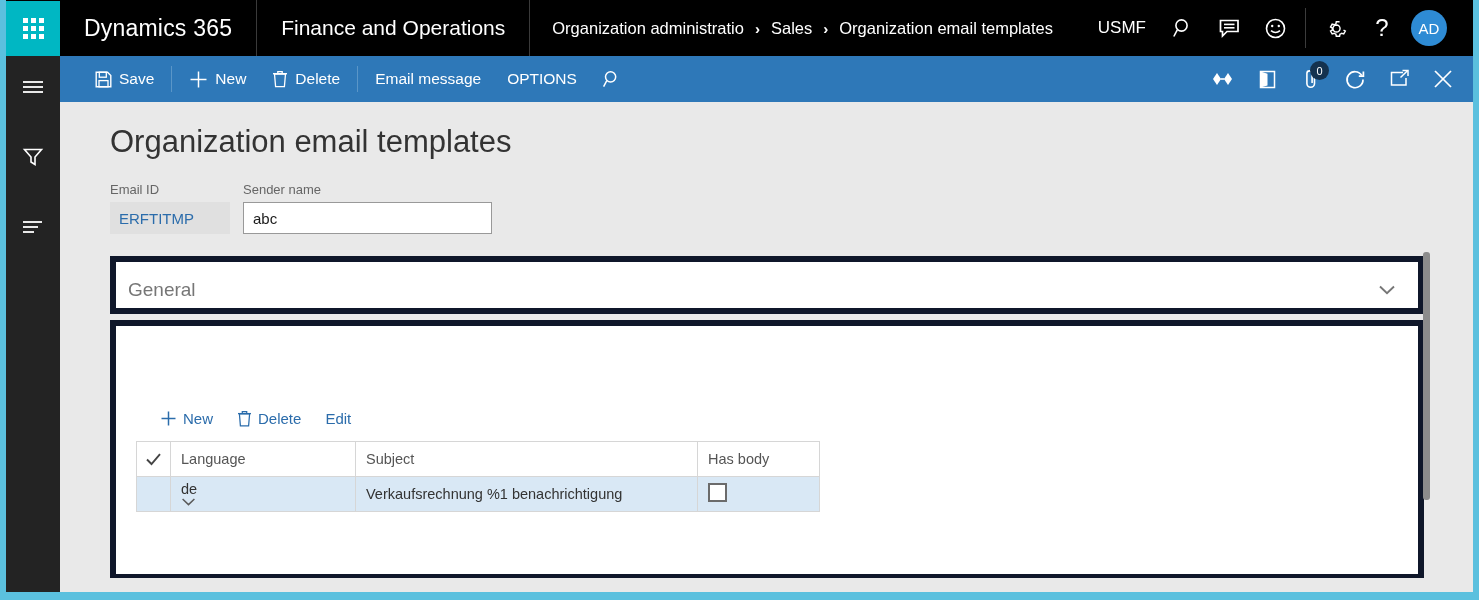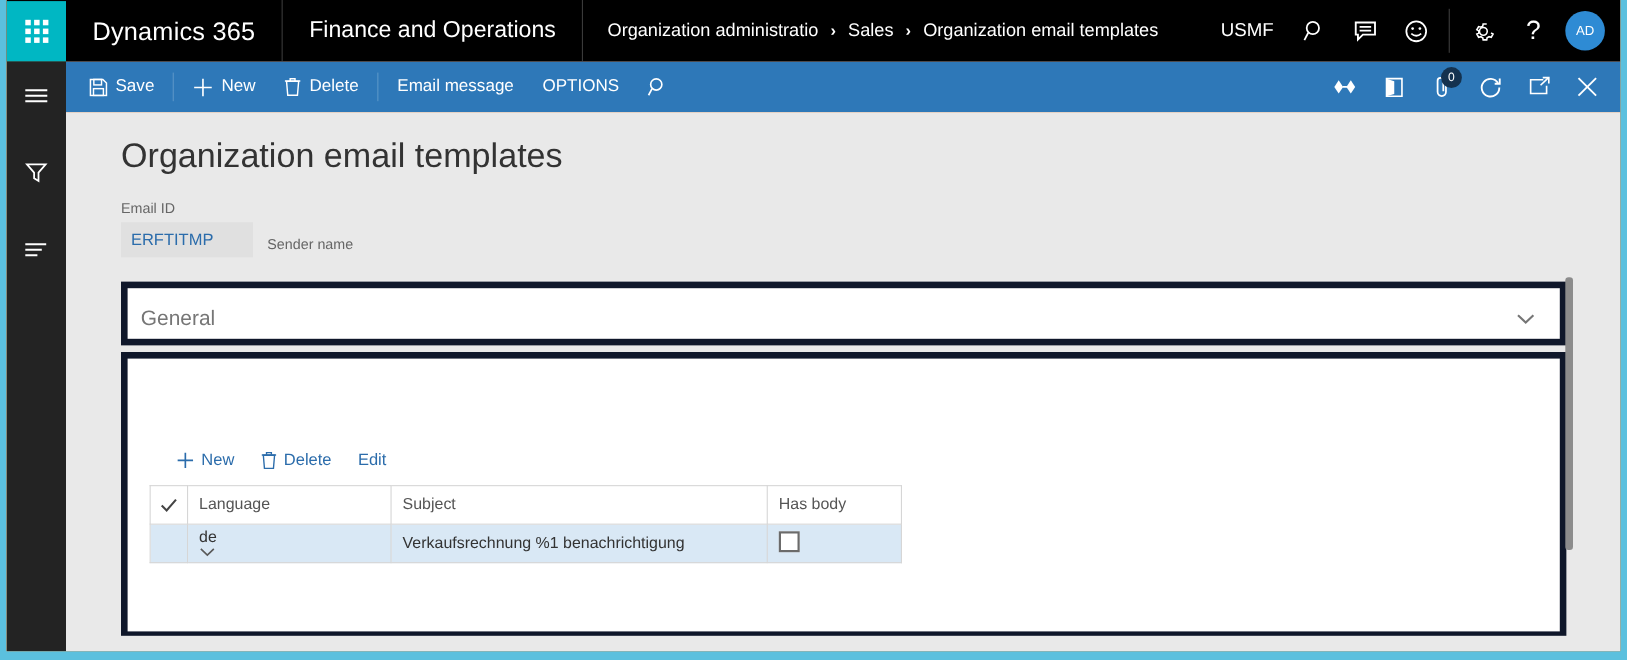--- a/index.html
+++ b/index.html
@@ -62,21 +62,21 @@
     height: 56px; min-width: 46px;
     display: flex; align-items: center; justify-content: center;
     color: #fff; cursor: pointer;
   }
   #company-label { font-size: 17px; padding: 0 14px; }
   .tr-sep { width: 1px; height: 40px; background: #3c3c3c; margin: 0 7px; }
   .avatar {
     width: 36px; height: 36px; border-radius: 50%;
     background: #2e8bd4; color: #fff;
     display: flex; align-items: center; justify-content: center;
-    font-size: 12px; margin: 0 8px 0 6px; cursor: pointer;
+    font-size: 15px; margin: 0 20px 0 6px; cursor: pointer;
   }
 
   
   #leftrail {
     position: absolute; left: 0; top: 56px;
     width: 54px; height: 536px;
     background: #232323;
   }
   .rail-btn {
     width: 54px; height: 50px;
@@ -92,21 +92,21 @@
     width: 1413px; height: 46px;
     background: #2e78b8;
     display: flex; align-items: center;
   }
   .ab-btn {
     height: 46px; display: flex; align-items: center; gap: 7px;
     padding: 0 13px; color: #ffffff; font-size: 15.5px;
     cursor: pointer; white-space: nowrap;
   }
   .ab-sep { width: 1px; height: 26px; background: #5a96c8; margin: 0 4px; }
-  #ab-left { display: flex; align-items: center; padding-left: 8px; flex: 1 1 auto; }
+  #ab-left { display: flex; align-items: center; padding-left: 22px; flex: 1 1 auto; }
   #ab-right { display: flex; align-items: center; padding-right: 8px; flex: 0 0 auto; }
   .ab-icon {
     width: 44px; height: 46px;
     display: flex; align-items: center; justify-content: center;
     color: #fff; cursor: pointer; position: relative;
   }
   .badge {
     position: absolute; top: 5px; right: 4px;
     background: #14324f; color: #fff;
     width: 19px; height: 19px; border-radius: 50%;
@@ -396,20 +396,21 @@
     <div id="fieldrow">
 
       <div>
         <div class="field-label">Email ID</div>
         <div class="field-input readonly" style="width:120px;">ERFTITMP</div>
       </div>
 
 
       <div>
         <div class="field-label">Sender name</div>
+        <div class="field-input" style="width:249px;">abc</div>
       </div>
 
     </div>
 
     <div class="card" id="card-general">
       <div id="general-head">
         <span id="general-title">General</span>
         <span>
           <svg width="18" height="12" viewBox="0 0 18 12">
               <path d="M2 2.5 L9 9.2 L16 2.5" fill="none" stroke="#767676" stroke-width="1.9"></path>

